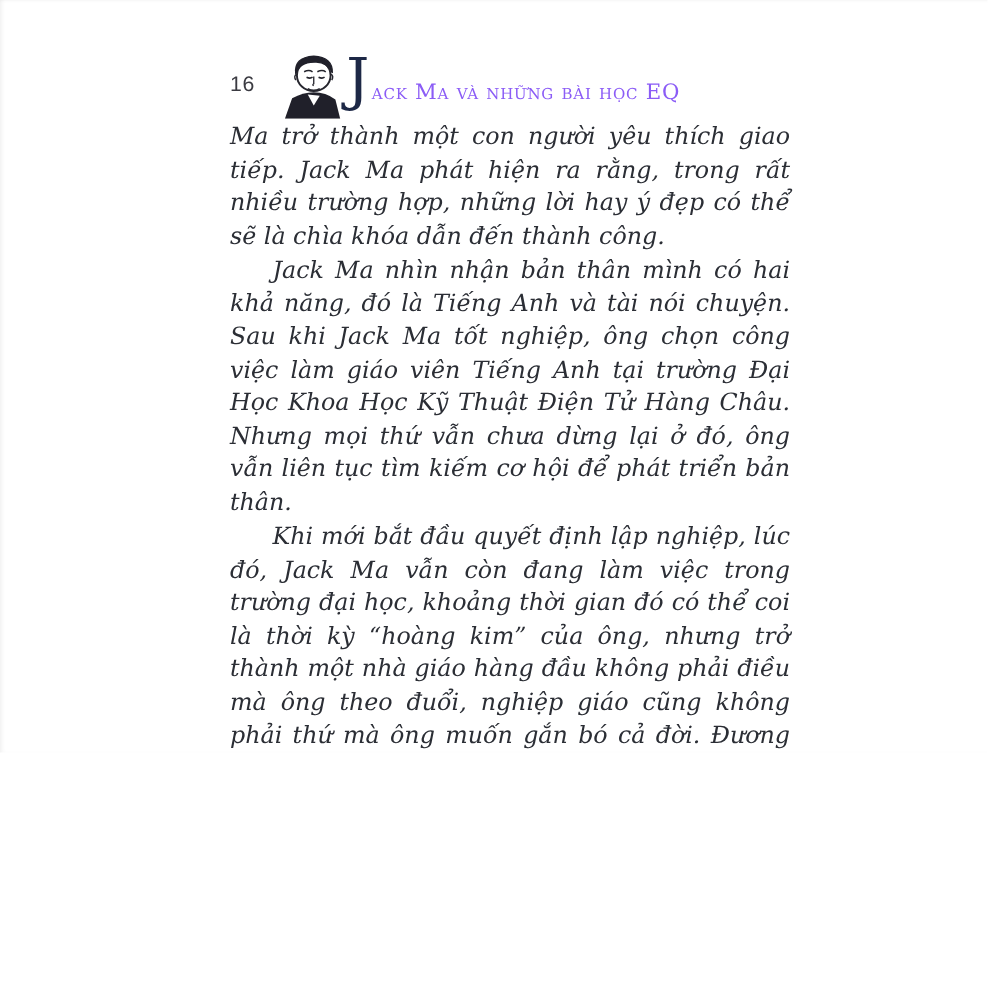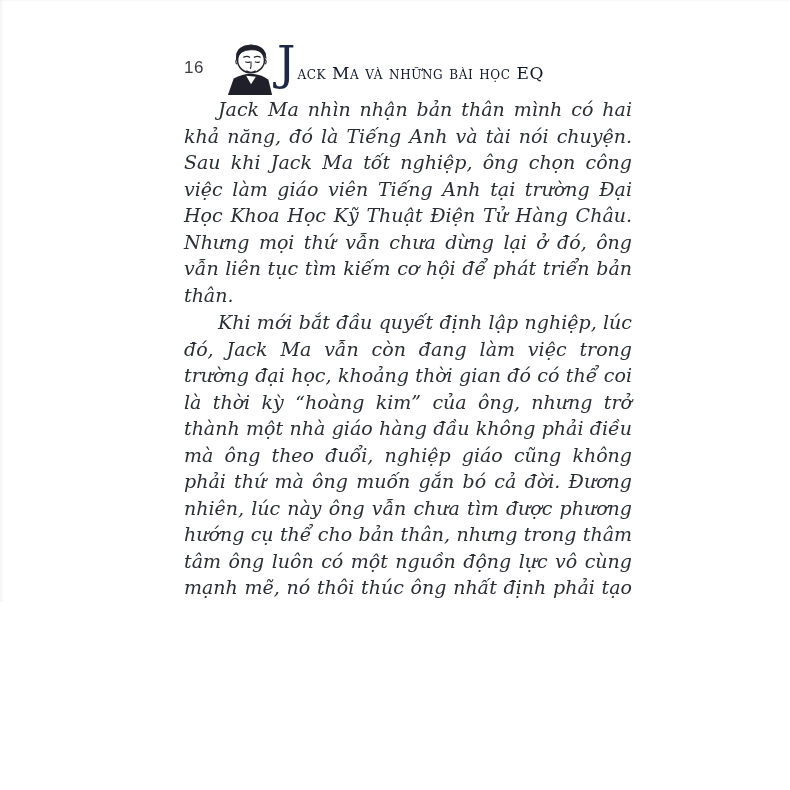--- a/index.html
+++ b/index.html
@@ -43,21 +43,21 @@
   }
   .title-drop {
     font-size: 46px;
     color: #1d2846;
   }
   .title-rest {
     font-size: 17px;
     font-variant: small-caps;
     letter-spacing: 0.6px;
     margin-left: 2px;
-    color: #0f172a;
+    color: #8b5cf6;
   }
   .body-text {
     position: absolute;
     left: 184px;
     top: 96px;
     width: 448px;
     font-family: "DejaVu Serif", serif;
     font-style: italic;
     font-size: 19px;
     line-height: 26.5px;
@@ -90,18 +90,19 @@
         <path d="M21 31 q5 3 10 0" stroke="#26262e" stroke-width="1.3" fill="none"></path>
       </svg>
     </span>
 
     <div class="chapter-title">
       <span class="title-drop">J</span><span class="title-rest">ack Ma và những bài học EQ</span>
     </div>
   </header>
 
   <main class="body-text">
+    <p class="para">Ma trở thành một con người yêu thích giao tiếp. Jack Ma phát hiện ra rằng, trong rất nhiều trường hợp, những lời hay ý đẹp có thể sẽ là chìa khóa dẫn đến thành công.</p>
     <p class="para indented">Jack Ma nhìn nhận bản thân mình có hai khả năng, đó là Tiếng Anh và tài nói chuyện. Sau khi Jack Ma tốt nghiệp, ông chọn công việc làm giáo viên Tiếng Anh tại trường Đại Học Khoa Học Kỹ Thuật Điện Tử Hàng Châu. Nhưng mọi thứ vẫn chưa dừng lại ở đó, ông vẫn liên tục tìm kiếm cơ hội để phát triển bản thân.</p>
     <p class="para indented">Khi mới bắt đầu quyết định lập nghiệp, lúc đó, Jack Ma vẫn còn đang làm việc trong trường đại học, khoảng thời gian đó có thể coi là thời kỳ “hoàng kim” của ông, nhưng trở thành một nhà giáo hàng đầu không phải điều mà ông theo đuổi, nghiệp giáo cũng không phải thứ mà ông muốn gắn bó cả đời. Đương nhiên, lúc này ông vẫn chưa tìm được phương hướng cụ thể cho bản thân, nhưng trong thâm tâm ông luôn có một nguồn động lực vô cùng mạnh mẽ, nó thôi thúc ông nhất định phải tạo dựng được sự nghiệp cho riêng mình.</p>
     <p class="para indented">Năm 1994, khi nền kinh tế Trung Quốc đang trên đà phát triển mạnh mẽ, Jack Ma đã cùng nhóm bạn xây dựng nên một công ty lấy tên là “Hội phiên dịch Hải Bác”. Đây là bước đi đầu tiên của ông trong quá trình khởi nghiệp, nhưng cuối cùng ông lại không phát triển</p>
   </main>
 
 </div>
 
 </body></html>

